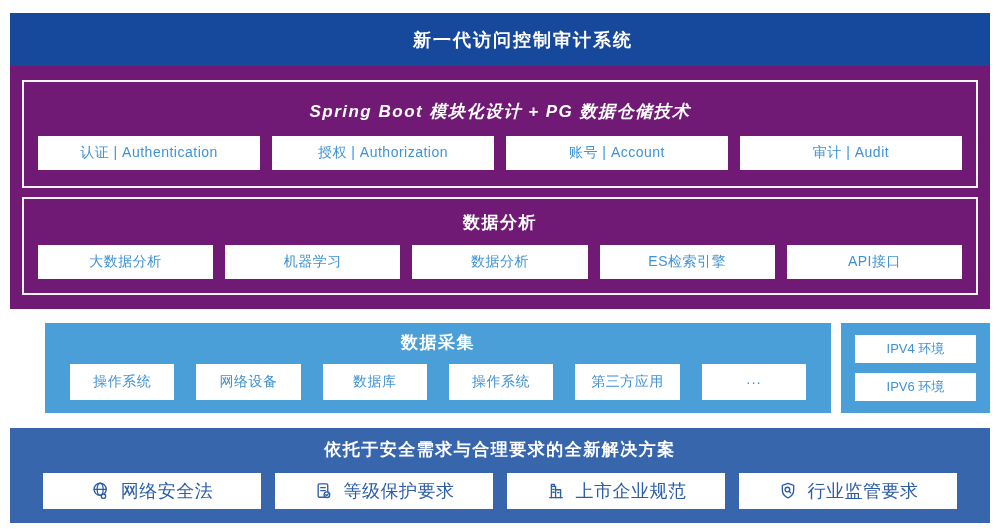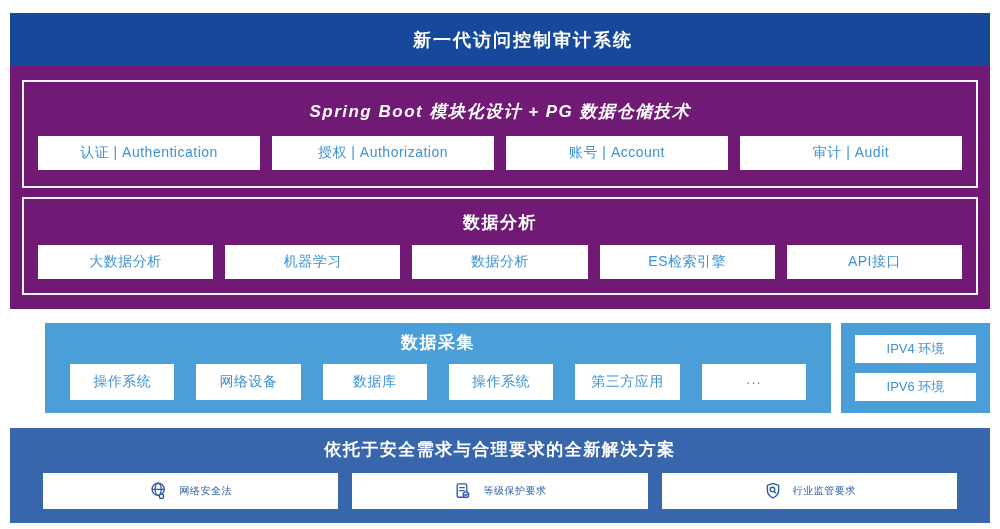--- a/index.html
+++ b/index.html
@@ -32,21 +32,21 @@
   .collect-boxes .wbox { height:36px; }
   .env-panel { width:152px; background:#4B9FD9; padding:12px 14px; display:flex; flex-direction:column; gap:10px; }
   .env-box { height:28px; background:#ffffff; display:flex; align-items:center; justify-content:center;
              color:#3F92D3; font-size:13px; }
 
   
   .solution { margin-top:15px; background:#3866AD; padding:10px 33px 14px; }
   .solution-title { text-align:center; color:#ffffff; font-size:17px; font-weight:bold; letter-spacing:1.5px; margin-bottom:12px; }
   .solution-boxes { display:flex; gap:14px; }
   .sol-box { flex:1; height:36px; background:#ffffff; display:flex; align-items:center; justify-content:center;
-             color:#2B5CA8; font-size:10px; letter-spacing:0.5px; gap:10px; }
+             color:#2B5CA8; font-size:18px; letter-spacing:0.5px; gap:10px; }
   .sol-icon { width:20px; height:20px; flex:0 0 auto; }
   .sol-icon svg { width:20px; height:20px; stroke:#2B5CA8; stroke-width:1.6; fill:none;
                   stroke-linecap:round; stroke-linejoin:round; }
 </style>
 </head>
 <body>
 
 <div class="page">
 
   <div class="banner">
@@ -121,20 +121,32 @@
             <rect x="5" y="3.5" width="11.5" height="16" rx="1.5"></rect>
             <path d="M8 8h5.5"></path>
             <path d="M8 11.5h5.5"></path>
             <circle cx="15.5" cy="16.5" r="3.4" fill="#ffffff"></circle>
             <path d="M14 16.5l1.2 1.2 2-2.2"></path>
           </svg>
         </span>
         <span>等级保护要求</span>
       </div>
 
+      <div class="sol-box">
+        <span class="sol-icon">
+          <svg viewBox="0 0 24 24">
+            <path d="M6.5 20V6.5h5V20"></path>
+            <path d="M6.5 6.5V4h3.5v2.5"></path>
+            <path d="M11.5 10.5h6V20"></path>
+            <path d="M4.5 20h15"></path>
+            <path d="M8.2 10h1.6M8.2 13.5h1.6M14 14h1.6"></path>
+          </svg>
+        </span>
+        <span>上市企业规范</span>
+      </div>
 
       <div class="sol-box">
         <span class="sol-icon">
           <svg viewBox="0 0 24 24">
             <path d="M12 2.8l6.8 2.4v5.6c0 4.6-2.9 7.9-6.8 9.4-3.9-1.5-6.8-4.8-6.8-9.4V5.2z"></path>
             <circle cx="11.3" cy="10.3" r="2.8"></circle>
             <path d="M13.4 12.4l1.9 1.9"></path>
           </svg>
         </span>
         <span>行业监管要求</span>

